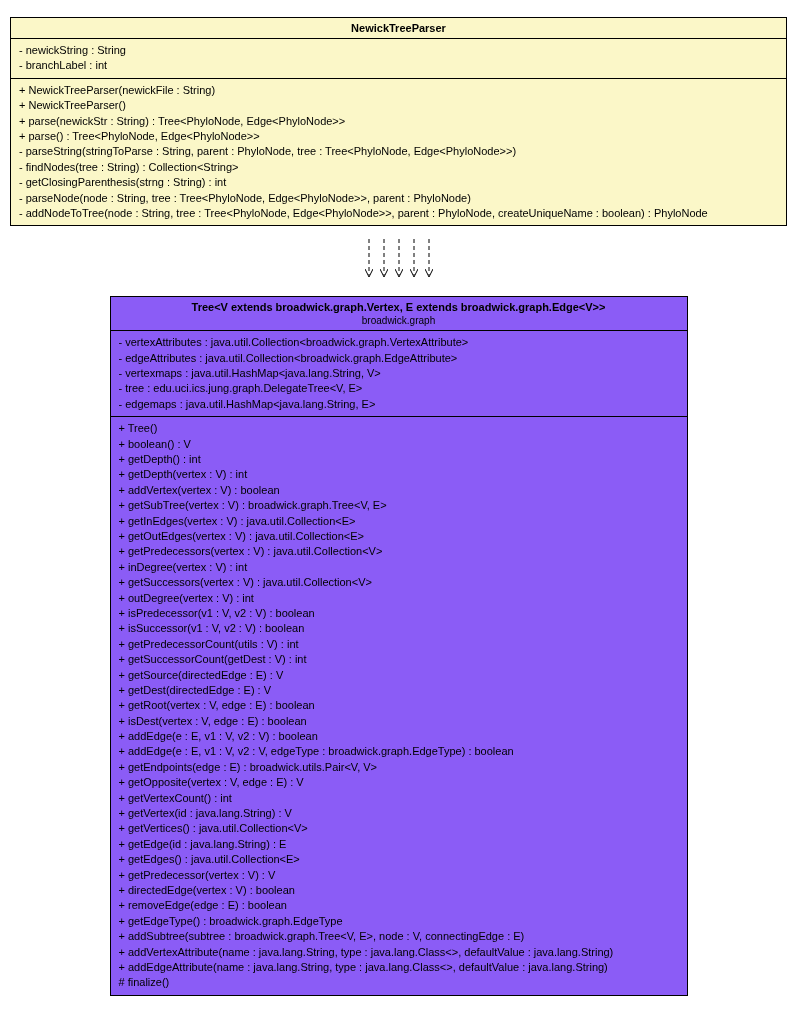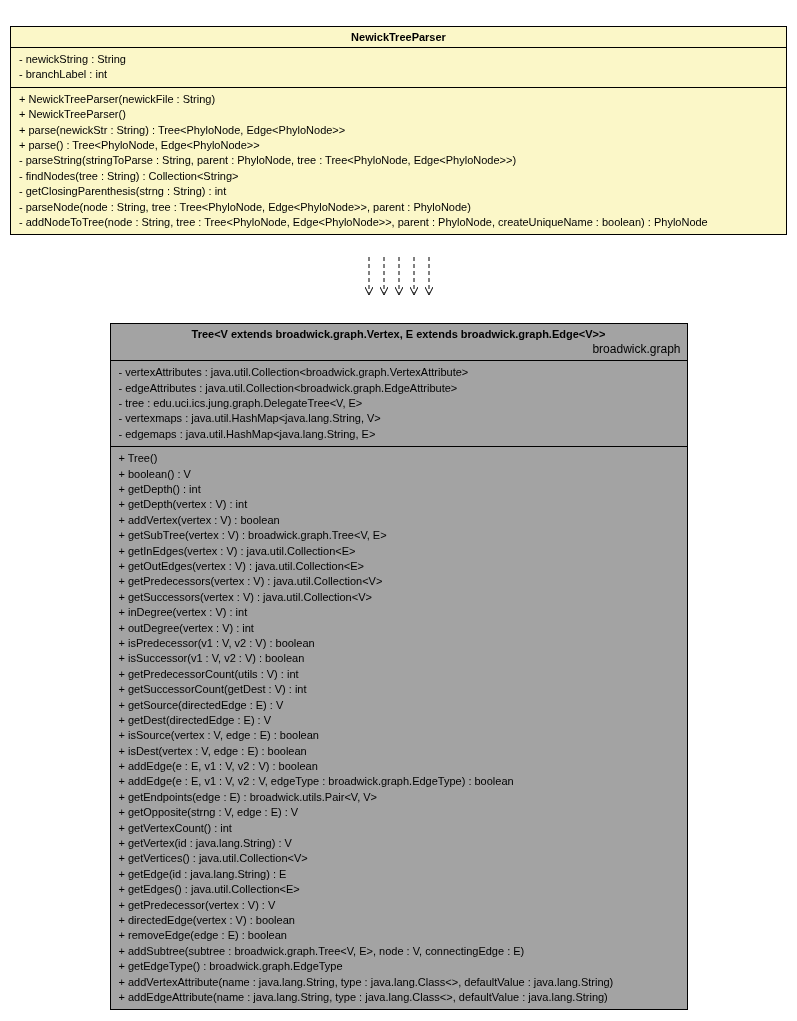--- a/index.html
+++ b/index.html
@@ -1,23 +1,23 @@
 <!DOCTYPE html>
 <html><head>
 <meta charset="utf-8">
 <style>
 body{margin:0;padding:10px;font-family:Arial,Helvetica,sans-serif;font-size:11px;background:#fff;color:#000}
-.cls{border:1px solid #000;margin:16px auto}
+.cls{border:1px solid #000;margin:7px auto}
 .cls-head{text-align:center;border-bottom:1px solid #000;padding:4px 6px;font-weight:bold}
-.cls-sub{text-align:right;font-size:12px;font-weight:normal;padding-top:2px}
+.cls-sub{text-align:center;font-size:10px;font-weight:normal;padding-top:2px}
 .cls-sec{border-bottom:1px solid #000;padding:4px 8px}
 .cls-sec:last-child{border-bottom:none}
 .cls-sec div{white-space:nowrap;line-height:1.4}
 .c1{width:775px;background:#fbf7c8}
-.c2{width:576px;background:#a3a3a3}
+.c2{width:576px;background:#8b5cf6}
 .arrow-gap{text-align:center;padding:6px 0}
 svg{display:block;margin:0 auto}
 </style>
 </head>
 <body>
 
 <div class="cls c1">
  <div class="cls-head">NewickTreeParser</div>
  <div class="cls-sec" id="c1-attrs">
       <div>- newickString : String</div>
@@ -52,55 +52,56 @@
 </div>
 
 <div class="cls c2">
  <div class="cls-head">
   <span>Tree&lt;V extends broadwick.graph.Vertex, E extends broadwick.graph.Edge&lt;V&gt;&gt;</span>
   <div class="cls-sub">broadwick.graph</div>
  </div>
  <div class="cls-sec" id="c2-attrs">
       <div>- vertexAttributes : java.util.Collection&lt;broadwick.graph.VertexAttribute&gt;</div>
       <div>- edgeAttributes : java.util.Collection&lt;broadwick.graph.EdgeAttribute&gt;</div>
+      <div>- vertexmaps : java.util.HashMap&lt;java.lang.String, V&gt;</div>
       <div>- tree : edu.uci.ics.jung.graph.DelegateTree&lt;V, E&gt;</div>
-      <div>- vertexmaps : java.util.HashMap&lt;java.lang.String, V&gt;</div>
       <div>- edgemaps : java.util.HashMap&lt;java.lang.String, E&gt;</div>
     </div>
  <div class="cls-sec" id="c2-ops">
       <div>+ Tree()</div>
       <div>+ boolean() : V</div>
       <div>+ getDepth() : int</div>
       <div>+ getDepth(vertex : V) : int</div>
       <div>+ addVertex(vertex : V) : boolean</div>
       <div>+ getSubTree(vertex : V) : broadwick.graph.Tree&lt;V, E&gt;</div>
       <div>+ getInEdges(vertex : V) : java.util.Collection&lt;E&gt;</div>
       <div>+ getOutEdges(vertex : V) : java.util.Collection&lt;E&gt;</div>
       <div>+ getPredecessors(vertex : V) : java.util.Collection&lt;V&gt;</div>
+      <div>+ inDegree(vertex : V) : int</div>
       <div>+ getSuccessors(vertex : V) : java.util.Collection&lt;V&gt;</div>
-      <div>+ inDegree(vertex : V) : int</div>
       <div>+ outDegree(vertex : V) : int</div>
       <div>+ isPredecessor(v1 : V, v2 : V) : boolean</div>
       <div>+ isSuccessor(v1 : V, v2 : V) : boolean</div>
       <div>+ getPredecessorCount(utils : V) : int</div>
       <div>+ getSuccessorCount(getDest : V) : int</div>
       <div>+ getSource(directedEdge : E) : V</div>
       <div>+ getDest(directedEdge : E) : V</div>
-      <div>+ isSource(vertex : V, edge : E) : boolean</div>
+      <div>+ getRoot(vertex : V, edge : E) : boolean</div>
       <div>+ isDest(vertex : V, edge : E) : boolean</div>
       <div>+ addEdge(e : E, v1 : V, v2 : V) : boolean</div>
       <div>+ addEdge(e : E, v1 : V, v2 : V, edgeType : broadwick.graph.EdgeType) : boolean</div>
       <div>+ getEndpoints(edge : E) : broadwick.utils.Pair&lt;V, V&gt;</div>
-      <div>+ getOpposite(strng : V, edge : E) : V</div>
+      <div>+ getOpposite(vertex : V, edge : E) : V</div>
       <div>+ getVertexCount() : int</div>
       <div>+ getVertex(id : java.lang.String) : V</div>
       <div>+ getVertices() : java.util.Collection&lt;V&gt;</div>
       <div>+ getEdge(id : java.lang.String) : E</div>
       <div>+ getEdges() : java.util.Collection&lt;E&gt;</div>
       <div>+ getPredecessor(vertex : V) : V</div>
       <div>+ directedEdge(vertex : V) : boolean</div>
       <div>+ removeEdge(edge : E) : boolean</div>
+      <div>+ getEdgeType() : broadwick.graph.EdgeType</div>
       <div>+ addSubtree(subtree : broadwick.graph.Tree&lt;V, E&gt;, node : V, connectingEdge : E)</div>
-      <div>+ getEdgeType() : broadwick.graph.EdgeType</div>
       <div>+ addVertexAttribute(name : java.lang.String, type : java.lang.Class&lt;&gt;, defaultValue : java.lang.String)</div>
       <div>+ addEdgeAttribute(name : java.lang.String, type : java.lang.Class&lt;&gt;, defaultValue : java.lang.String)</div>
+      <div># finalize()</div>
     </div>
 </div>
 
 </body></html>

